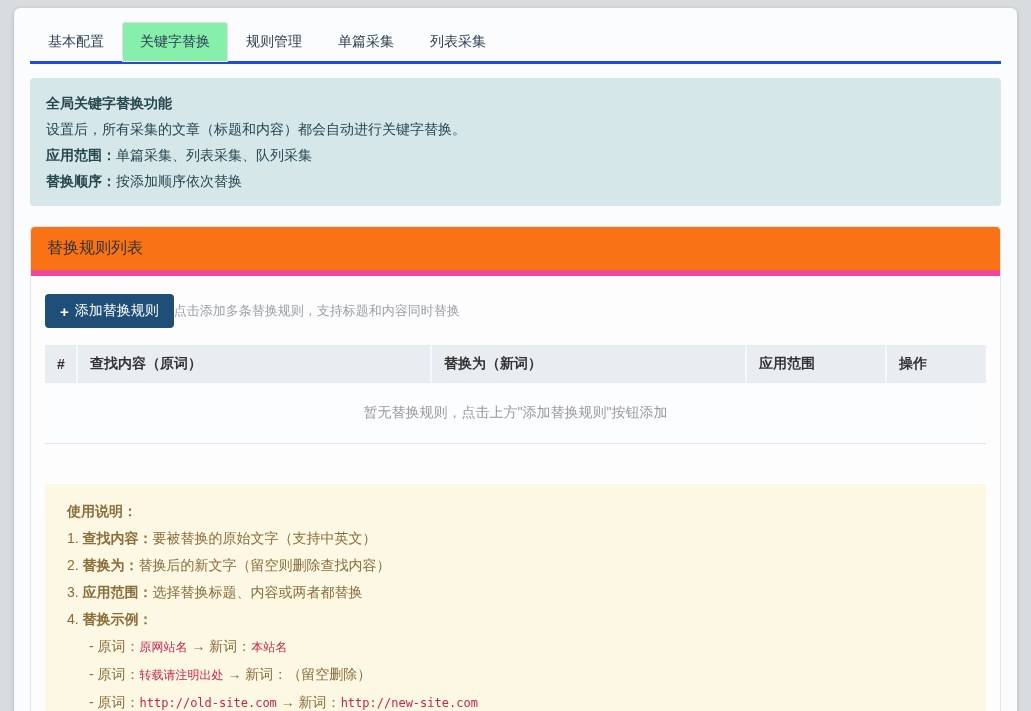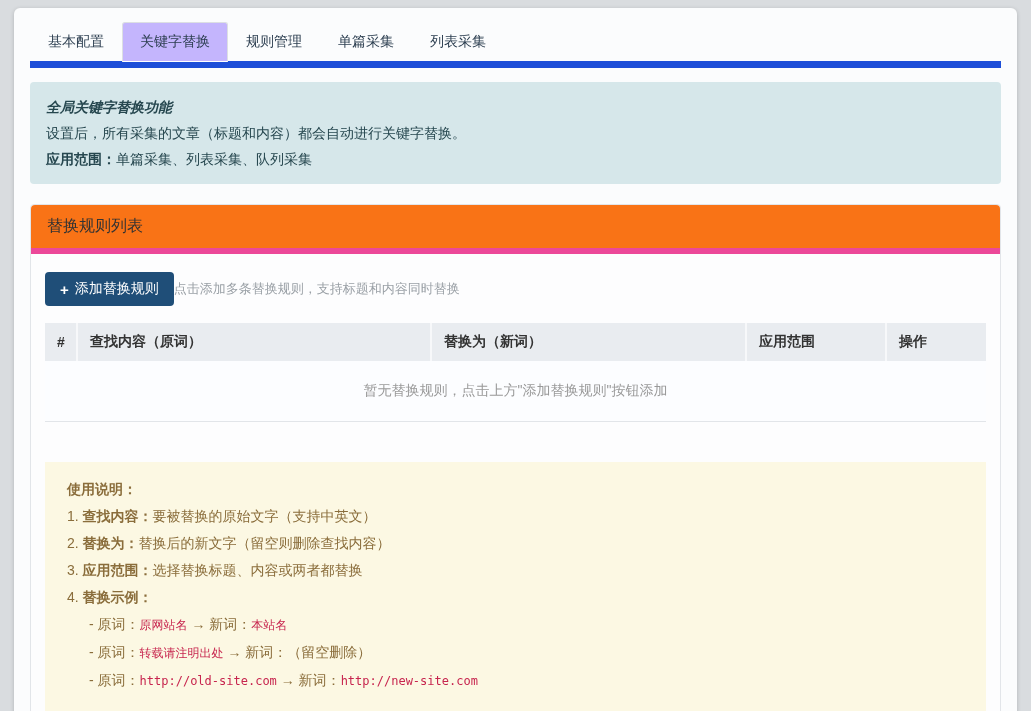--- a/index.html
+++ b/index.html
@@ -18,49 +18,49 @@
     background: #fbfcfd;
     border-radius: 6px;
     box-shadow: 0 1px 4px rgba(0,0,0,0.18);
     padding-bottom: 22px;
   }
   
   .tabbar {
     display: flex;
     margin: 0 16px;
     padding-top: 14px;
-    border-bottom: 7px solid #1d4ed8;
+    border-bottom: 3px solid #1d4ed8;
     align-items: flex-end;
   }
   .tab {
     padding: 10px 17px;
     font-size: 14px;
     color: #2c3e50;
     cursor: pointer;
     border: 1px solid transparent;
     margin-bottom: -1px;
     white-space: nowrap;
   }
   .tab.active {
-    background: #c4b5fd;
+    background: #86efac;
     border-color: #dcdfe3;
     border-bottom-color: #ffffff;
     border-radius: 3px 3px 0 0;
   }
   
   .alert-info {
     margin: 14px 16px 0;
     padding: 12px 16px;
     background: #d6e7ea;
     border-radius: 4px;
     color: #26474f;
     font-size: 14px;
     line-height: 26px;
   }
-  .info-title { font-weight: bold; font-style: italic; }
+  .info-title { font-weight: bold; }
   .alert-info b { font-weight: bold; }
   
   .card {
     margin: 20px 16px 0;
     background: #fdfdfe;
     border: 1px solid #e2e5e9;
     border-radius: 4px;
   }
   .card-header {
     padding: 11px 16px;
@@ -143,20 +143,21 @@
     <div class="tab active">关键字替换</div>
     <div class="tab">规则管理</div>
     <div class="tab">单篇采集</div>
     <div class="tab">列表采集</div>
   </div>
 
   <div class="alert-info">
     <div class="info-title">全局关键字替换功能</div>
     <div>设置后，所有采集的文章（标题和内容）都会自动进行关键字替换。</div>
     <div><b>应用范围：</b><span>单篇采集、列表采集、队列采集</span></div>
+    <div><b>替换顺序：</b><span>按添加顺序依次替换</span></div>
   </div>
 
   <div class="card">
     <div class="card-header">替换规则列表</div>
     <div class="card-body">
 
       <div class="toolbar">
         <button class="btn-add">
           <span class="plus">+</span>
           <span>添加替换规则</span>

